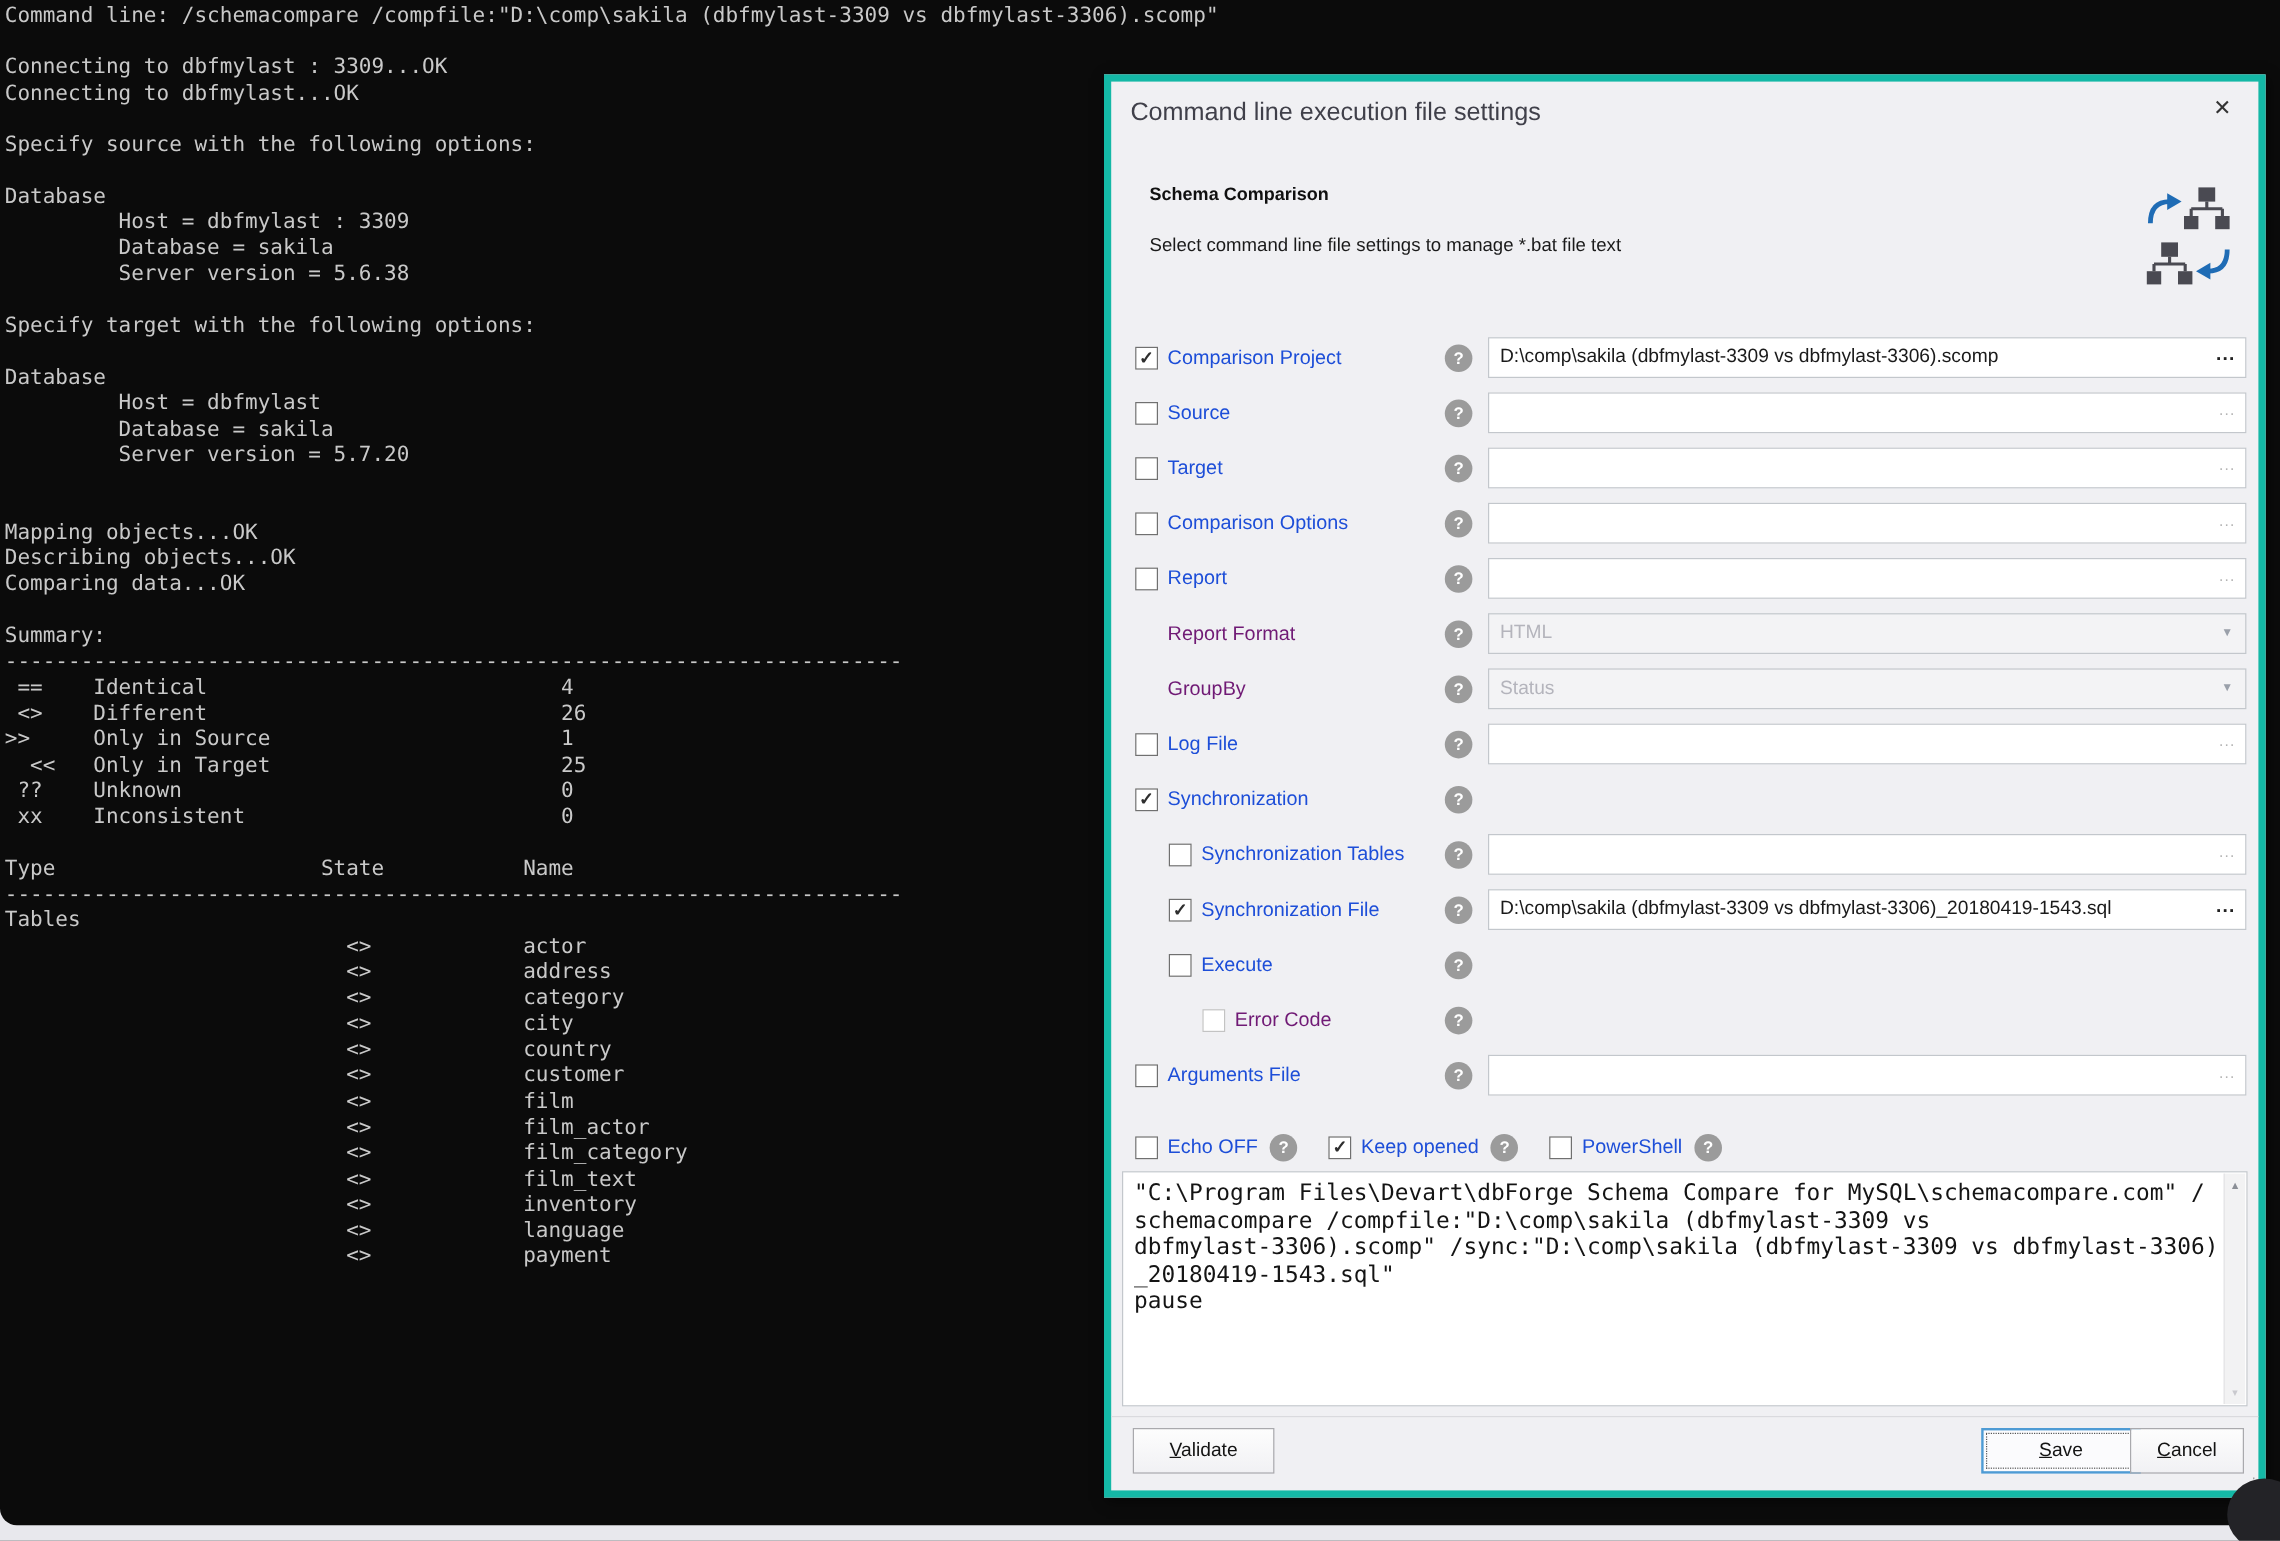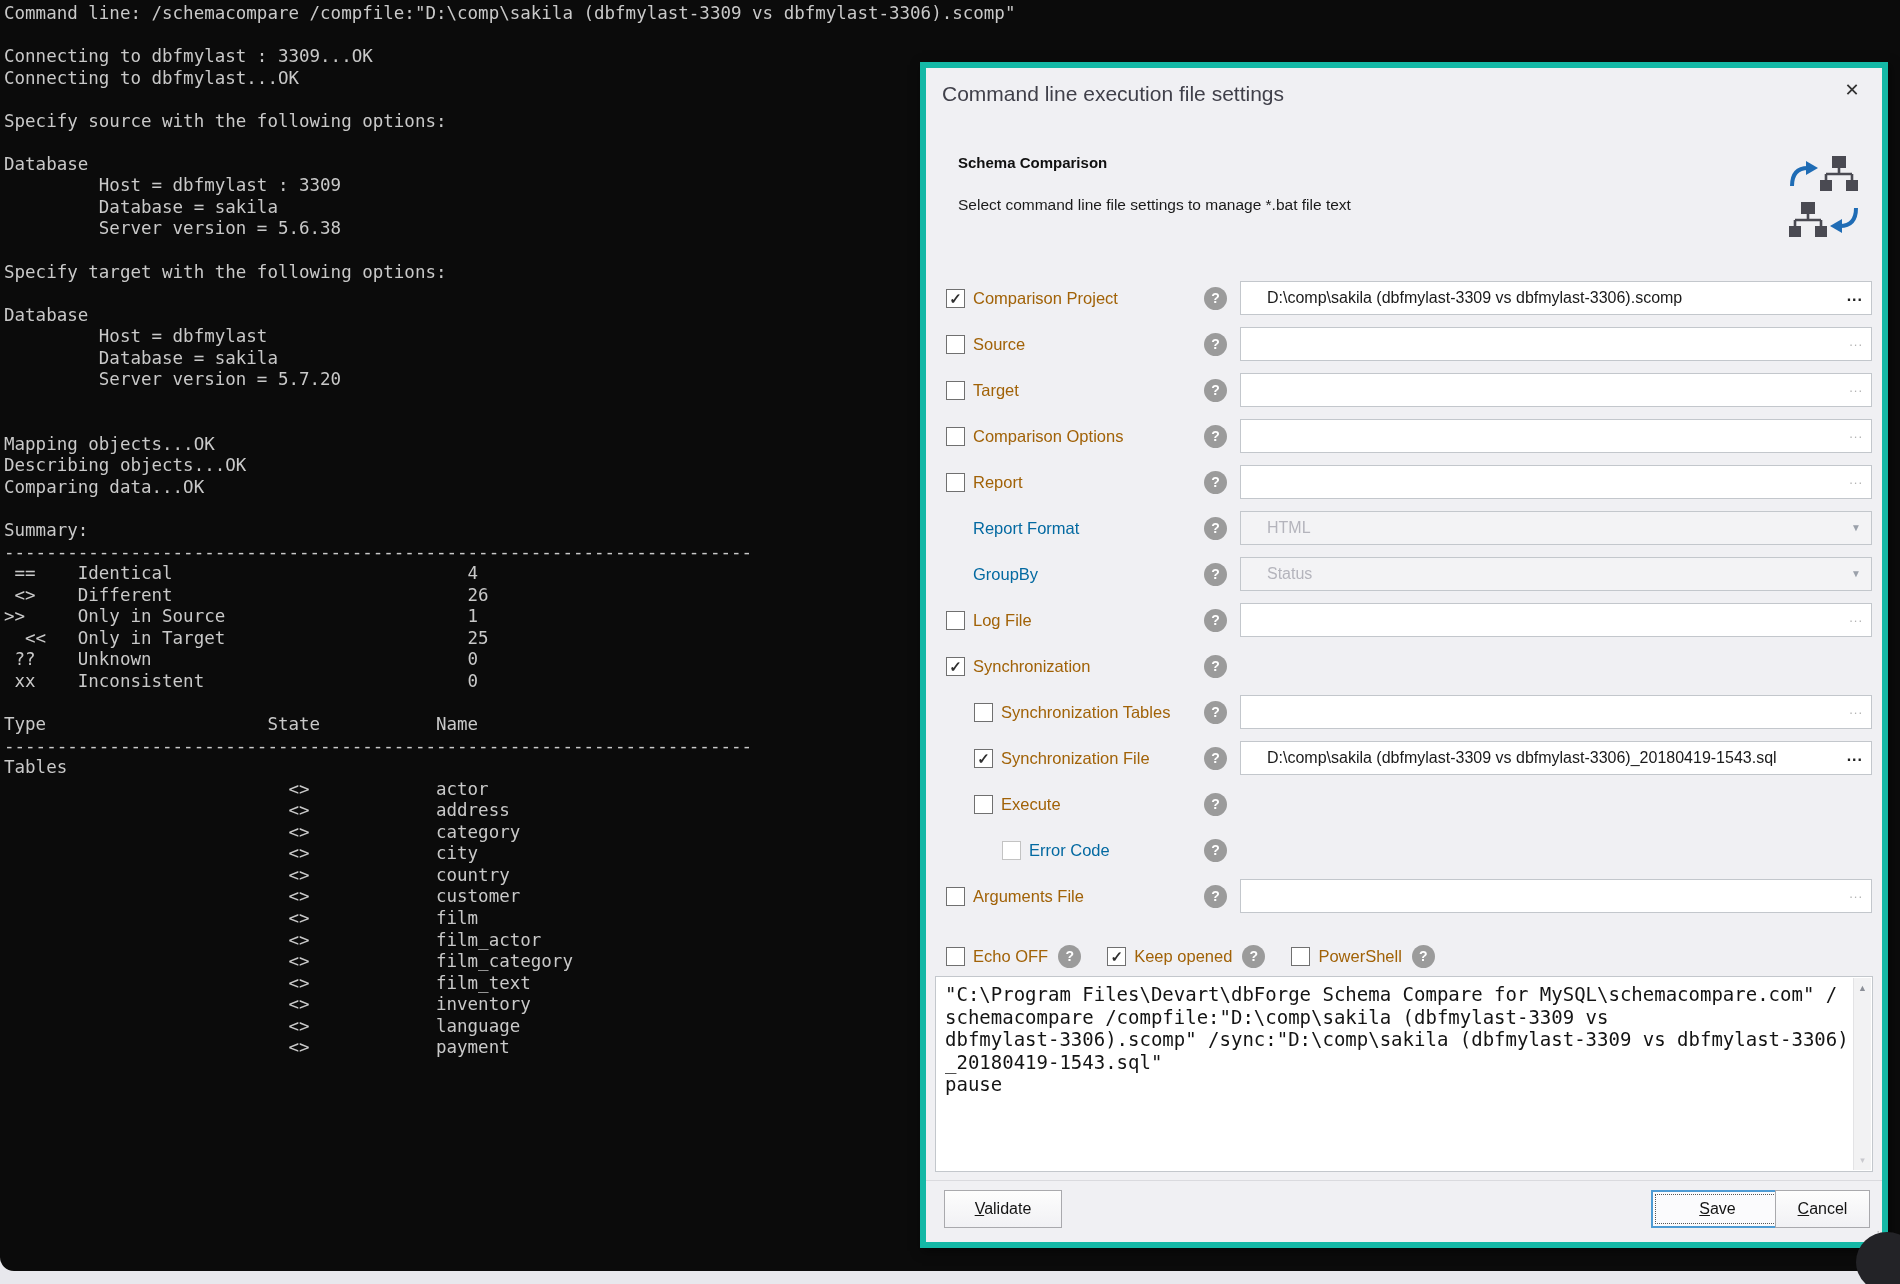--- a/index.html
+++ b/index.html
@@ -41,32 +41,32 @@
   .lbl-block { width: 258px; display: flex; align-items: center; flex: none; }
   .row.indent1 .lbl-block { padding-left: 28px; }
   .row.indent2 .lbl-block { padding-left: 56px; }
   .cb {
     width: 19px; height: 19px; flex: none; background: #fff;
     border: 1px solid #707070; margin-right: 8px;
     font-size: 15px; line-height: 17px; text-align: center; color: #2e2e2e; font-weight: bold;
   }
   .row.disabled .cb { border-color: #c3c3c3; }
   .cb-spacer { width: 27px; flex: none; }
-  .lbl { font-size: 16.5px; color: #a16207; white-space: nowrap; }
-  .row.disabled .lbl { color: #0369a1; }
+  .lbl { font-size: 16.5px; color: #1d4ed8; white-space: nowrap; }
+  .row.disabled .lbl { color: #701a75; }
   .help {
     width: 23px; height: 23px; flex: none; border-radius: 50%;
     background: #9b9b9b; color: #fff; font-weight: bold; font-size: 14px;
     text-align: center; line-height: 23px; margin-right: 13px;
   }
   .fieldwrap { flex: 1; height: 34px; position: relative; }
   .field {
     width: 100%; height: 34px; background: #fff; border: 1px solid #c3c7cc;
     font-size: 16px; color: #1a1a1a; line-height: 32px;
-    padding: 0 34px 0 26px; white-space: nowrap; overflow: hidden;
+    padding: 0 34px 0 9px; white-space: nowrap; overflow: hidden;
   }
   .field.dd { background: #f3f3f5; color: #b4b4bc; }
   .browse {
     position: absolute; right: 9px; top: 0; height: 34px; line-height: 30px;
     font-size: 16px; font-weight: bold; color: #222; letter-spacing: 1px;
   }
   .browse.faint { color: #b3b3b3; font-weight: normal; font-size: 13px; }
   .dd-arrow {
     position: absolute; right: 11px; top: 0; height: 34px; line-height: 34px;
     font-size: 10px; color: #9aa0aa;

